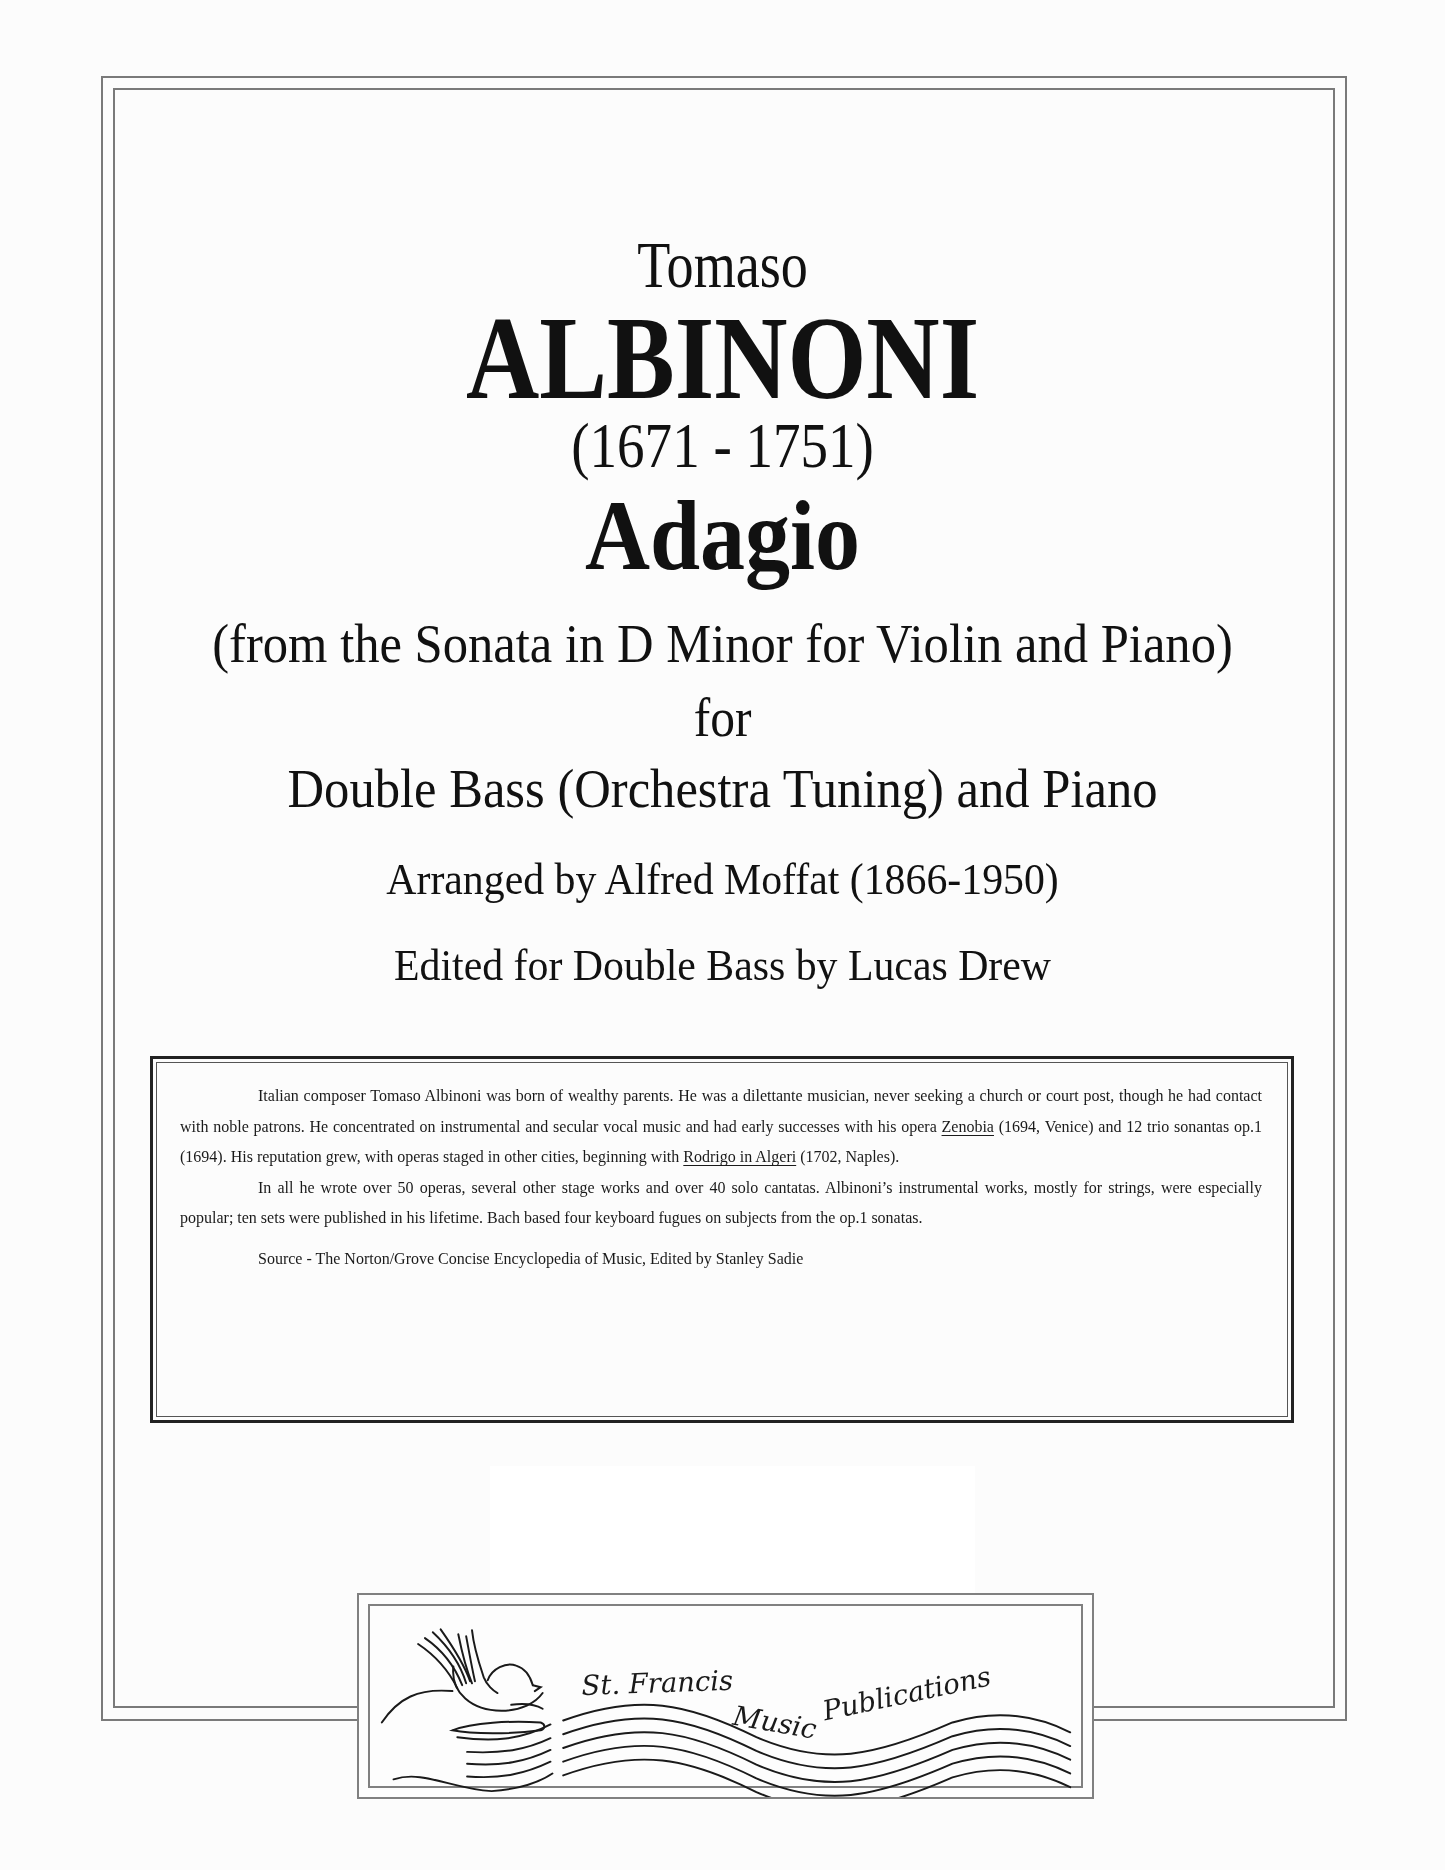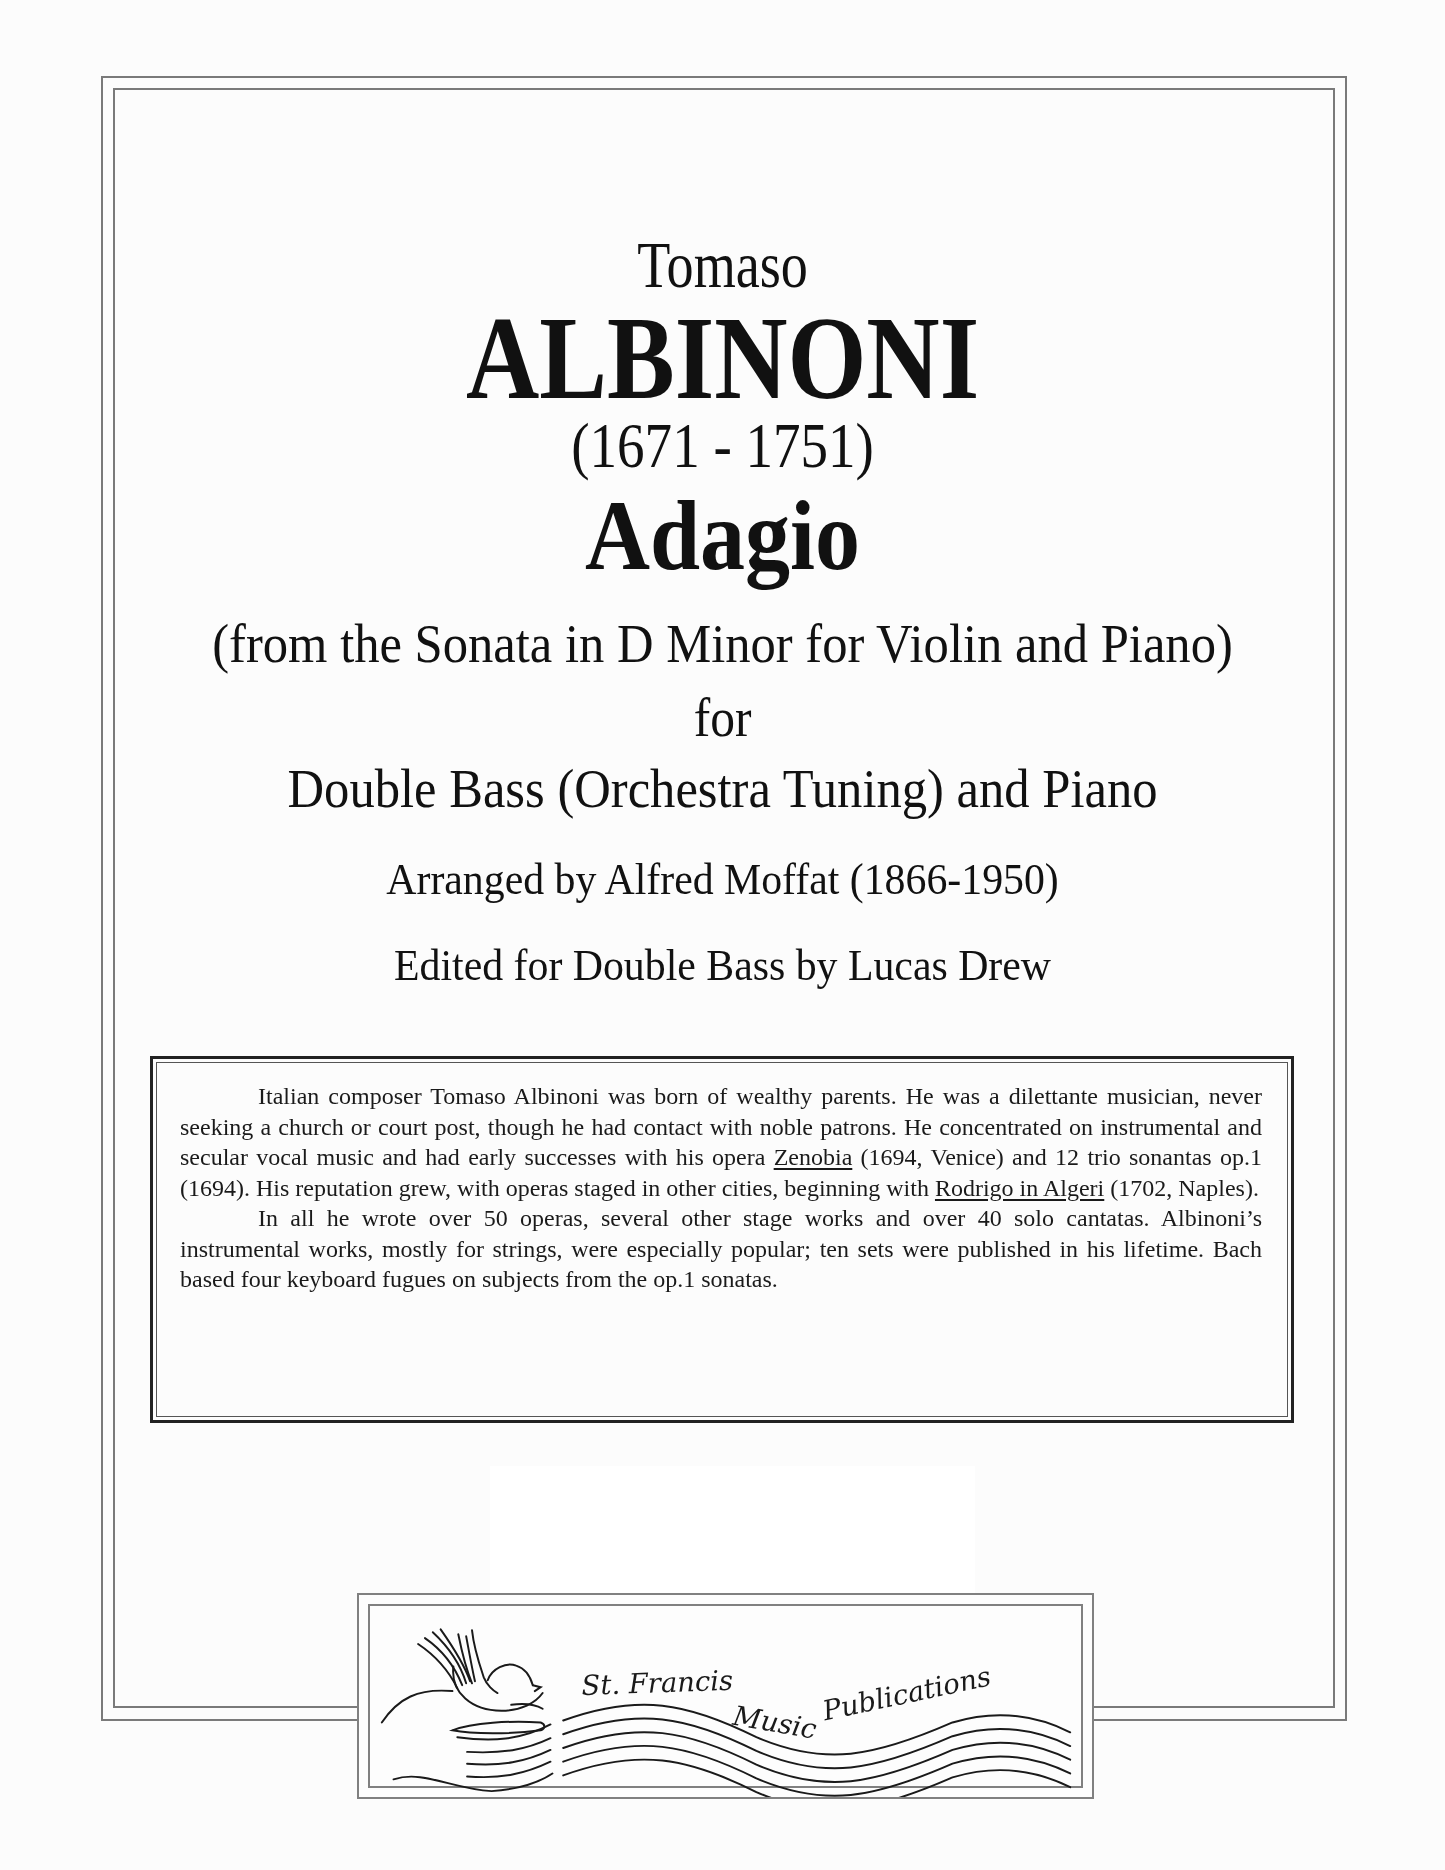--- a/index.html
+++ b/index.html
@@ -103,21 +103,21 @@
     }
     .info-box-inner {
       position: absolute;
       left: 3px; top: 3px; right: 3px; bottom: 3px;
       border: 1px solid #555;
     }
     .info-text {
       position: absolute;
       left: 27px; top: 22px;
       width: 1082px;
-      font-size: 24px;
+      font-size: 16px;
       line-height: 30.5px;
       text-align: justify;
       color: #1a1a1a;
     }
     .info-text p {
       margin: 0;
       text-indent: 78px;
     }
     .info-text p.last-line-left {
       text-align-last: left;
@@ -174,20 +174,21 @@
 <div class="line for">for</div>
 <div class="line instrumentation">Double Bass (Orchestra Tuning) and Piano</div>
 <div class="line arranger">Arranged by Alfred Moffat (1866-1950)</div>
 <div class="line editor">Edited for Double Bass by Lucas Drew</div>
 
 <div class="info-box">
   <div class="info-box-inner"></div>
   <div class="info-text">
     <p class="last-line-left"><span>Italian composer Tomaso Albinoni was born of wealthy parents. He was a dilettante musician, never seeking a church or court post, though he had contact with noble patrons. He concentrated on instrumental and secular vocal music and had early successes with his opera </span><u>Zenobia</u><span> (1694, Venice) and 12 trio sonantas op.1 (1694). His reputation grew, with operas staged in other cities, beginning with </span><u>Rodrigo in Algeri</u><span> (1702, Naples).</span></p>
     <p class="last-line-left">In all he wrote over 50 operas, several other stage works and over 40 solo cantatas. Albinoni’s instrumental works, mostly for strings, were especially popular; ten sets were published in his lifetime. Bach based four keyboard fugues on subjects from the op.1 sonatas.</p>
+    <div class="source">Source - The Norton/Grove Concise Encyclopedia of Music, Edited by Stanley Sadie</div>
   </div>
 </div>
 
 <div class="blank-patch"></div>
 
 <div class="logo-outer">
   <div class="logo-inner"></div>
   <svg class="logo-svg" viewBox="0 0 737 206" fill="none" stroke="#1a1a1a" stroke-width="2" stroke-linecap="round">
 
     <path d="M55 50 C70 60, 85 75, 95 95"></path>

